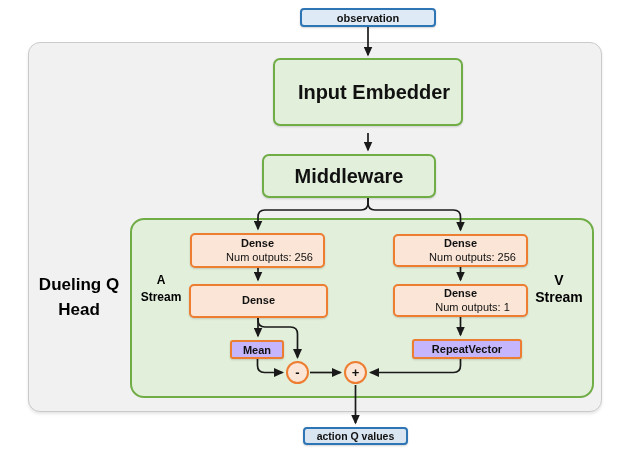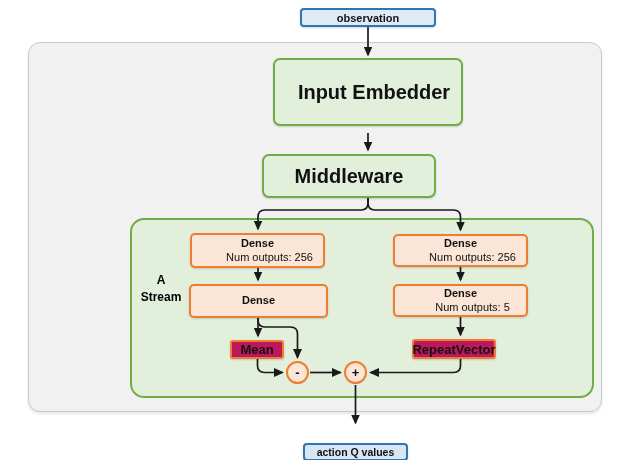--- a/index.html
+++ b/index.html
@@ -28,40 +28,40 @@
   }
   .embedder{left:273px;top:58px;width:190px;height:68px;font-size:20px;padding-left:12px;}
   .middleware{left:262px;top:154px;width:174px;height:44px;font-size:20px;}
   
   .bnode{
     background:#deebf7;border:2px solid #2e75b6;border-radius:4px;
     display:flex;align-items:center;justify-content:center;
     font-weight:bold;z-index:4;box-shadow:0 1px 2px rgba(0,0,0,0.18);
   }
   .obs{left:300px;top:8px;width:136px;height:19px;font-size:11px;}
-  .actionq{left:303px;top:427px;width:105px;height:18px;font-size:10.5px;background:#d9e5f1;margin-top:16px;}
+  .actionq{left:303px;top:427px;width:105px;height:18px;font-size:10.5px;background:#d9e5f1;}
   
   .dense{
     background:#fbe5d6;border:2px solid #ed7d31;border-radius:5px;
     display:flex;flex-direction:column;align-items:center;justify-content:center;
     z-index:4;box-shadow:0 1px 2px rgba(0,0,0,0.15);line-height:1.25;
   }
   .dense .t{font-weight:bold;font-size:11px;}
   .dense .s{font-size:11px;white-space:nowrap;margin-left:24px;}
   .a1{left:190px;top:233px;width:135px;height:35px;}
   .a2{left:189px;top:284px;width:139px;height:34px;}
   .v1{left:393px;top:234px;width:135px;height:33px;}
   .v2{left:393px;top:284px;width:135px;height:33px;}
   .opbox{
-    background:#be185d;border:2px solid #ed7d31;border-radius:3px;
+    background:#c4b5fd;border:2px solid #ed7d31;border-radius:3px;
     display:flex;align-items:center;justify-content:center;
-    font-weight:bold;font-size:13px;z-index:4;box-shadow:0 1px 2px rgba(0,0,0,0.15);
+    font-weight:bold;font-size:11px;z-index:4;box-shadow:0 1px 2px rgba(0,0,0,0.15);
   }
   .mean{left:230px;top:340px;width:54px;height:19px;}
-  .repeat{left:412px;top:339px;width:84px;height:20px;}
+  .repeat{left:412px;top:339px;width:110px;height:20px;}
   .opcircle{
     width:23px;height:23px;border-radius:50%;
     background:#fbe5d6;border:2.5px solid #ed7d31;
     display:flex;align-items:center;justify-content:center;
     font-weight:bold;font-size:13px;z-index:4;line-height:1;
   }
   .minus{left:286px;top:361px;}
   .plus{left:344px;top:361px;}
   
   .flabel{
@@ -101,39 +101,41 @@
       <path d="M355.5,385 L355.5,423" marker-end="url(#ah)"></path>
     </g>
   </svg>
 
   <div class="abs bnode obs">observation</div>
 
   <div class="abs gnode embedder">Input Embedder</div>
 
   <div class="abs gnode middleware">Middleware</div>
 
+  <div class="abs flabel dueling">Dueling Q Head</div>
   <div class="abs flabel astream">A Stream</div>
+  <div class="abs flabel vstream">V Stream</div>
 
   <div class="abs dense a1">
     <div class="t">Dense</div>
     <div class="s">Num outputs: 256</div>
   </div>
 
   <div class="abs dense a2">
     <div class="t">Dense</div>
   </div>
 
   <div class="abs dense v1">
     <div class="t">Dense</div>
     <div class="s">Num outputs: 256</div>
   </div>
 
   <div class="abs dense v2">
     <div class="t">Dense</div>
-    <div class="s">Num outputs: 5</div>
+    <div class="s">Num outputs: 1</div>
   </div>
 
   <div class="abs opbox mean">Mean</div>
 
   <div class="abs opbox repeat">RepeatVector</div>
 
   <div class="abs opcircle minus">-</div>
 
   <div class="abs opcircle plus">+</div>
 

